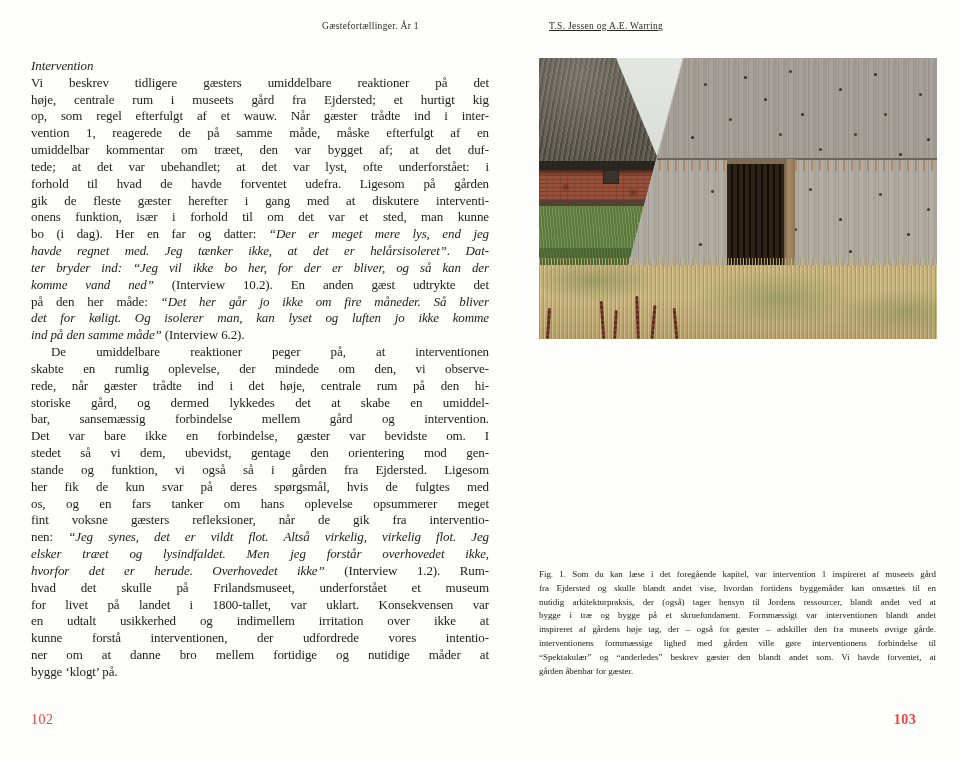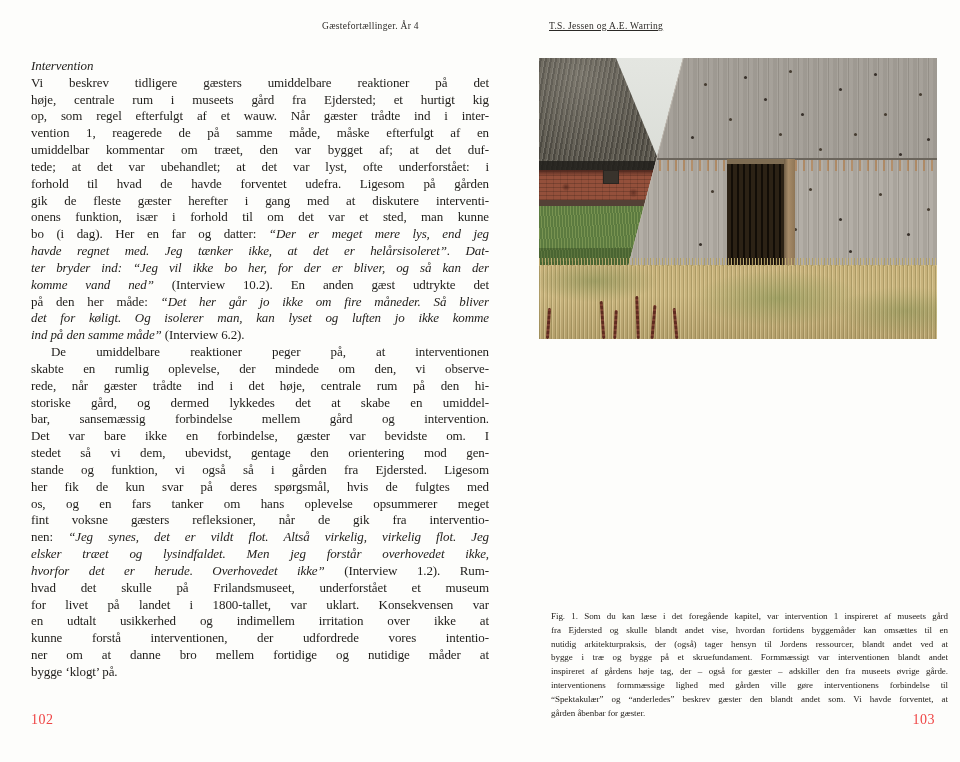--- a/index.html
+++ b/index.html
@@ -8,28 +8,28 @@
   
   .runhead{position:absolute;top:21px;font-size:9.5px;letter-spacing:.3px;color:#2b2926;}
   
   .body-block{position:absolute;left:31px;top:58px;width:458px;}
   .bline{height:16.84px;line-height:16.84px;font-size:13px;letter-spacing:-0.1px;
          text-align:justify;text-align-last:justify;overflow:hidden;white-space:nowrap;}
   .bline.nojust{text-align-last:left;}
   .bline.ind{text-indent:20px;}
   .it{font-style:italic;}
   
-  .caption-block{position:absolute;left:539px;top:610px;width:397px;margin-left:12px;}
+  .caption-block{position:absolute;left:539px;top:568px;width:397px;}
   .cline{height:13.8px;line-height:13.8px;font-size:9px;letter-spacing:-0.05px;color:#26231f;
          text-align:justify;text-align-last:justify;overflow:hidden;white-space:nowrap;}
   .cline.nojust{text-align-last:left;}
   
   .pagenum{position:absolute;top:712px;font-size:14px;letter-spacing:.5px;color:#ef4444;}
   #pn-left{left:31px;}
-  #pn-right{left:875px;width:60px;text-align:right;}
+  #pn-right{left:875px;width:60px;text-align:center;font-weight:bold;}
   
   .photo{position:absolute;left:539px;top:58px;width:398px;height:281px;overflow:hidden;
          background:linear-gradient(180deg,#e4e6e1,#d8dbd5 130px);}
   .photo *{position:absolute;}
   .thatch{left:0;top:0;width:135px;height:114px;
     clip-path:polygon(0 0,77px 0,122px 108px,122px 114px,0 114px);
     background-color:#5f5b51;
     background-image:
       linear-gradient(rgba(0,0,0,0) 103px, rgba(32,30,26,.85) 103px),
       radial-gradient(ellipse at 30% 15%, rgba(205,200,188,.28), rgba(0,0,0,0) 62%),
@@ -93,21 +93,21 @@
   #dk1{left:62px;top:243px;height:38px;transform:rotate(-4deg);}
   #dk2{left:75px;top:252px;height:29px;transform:rotate(3deg);}
   #dk3{left:97px;top:238px;height:43px;transform:rotate(-2deg);}
   #dk4{left:113px;top:247px;height:34px;transform:rotate(5deg);}
   #dk5{left:135px;top:250px;height:31px;transform:rotate(-5deg);}
   #dk6{left:8px;top:250px;height:31px;transform:rotate(4deg);}
 </style>
 </head>
 <body>
 
-<div class="runhead" style="left:322px;">Gæstefortællinger. År 4</div>
+<div class="runhead" style="left:322px;">Gæstefortællinger. År 1</div>
 <div class="runhead" style="left:549px;text-decoration:underline;">T.S. Jessen og A.E. Warring</div>
 
 <div class="body-block">
     <div class="bline nojust"><span class="it">Intervention</span></div>
     <div class="bline"><span>Vi beskrev tidligere gæsters umiddelbare reaktioner på det</span></div>
     <div class="bline"><span>høje, centrale rum i museets gård fra Ejdersted; et hurtigt kig</span></div>
     <div class="bline"><span>op, som regel efterfulgt af et wauw. Når gæster trådte ind i inter-</span></div>
     <div class="bline"><span>vention 1, reagerede de på samme måde, måske efterfulgt af en</span></div>
     <div class="bline"><span>umiddelbar kommentar om træet, den var bygget af; at det duf-</span></div>
     <div class="bline"><span>tede; at det var ubehandlet; at det var lyst, ofte underforstået: i</span></div>

